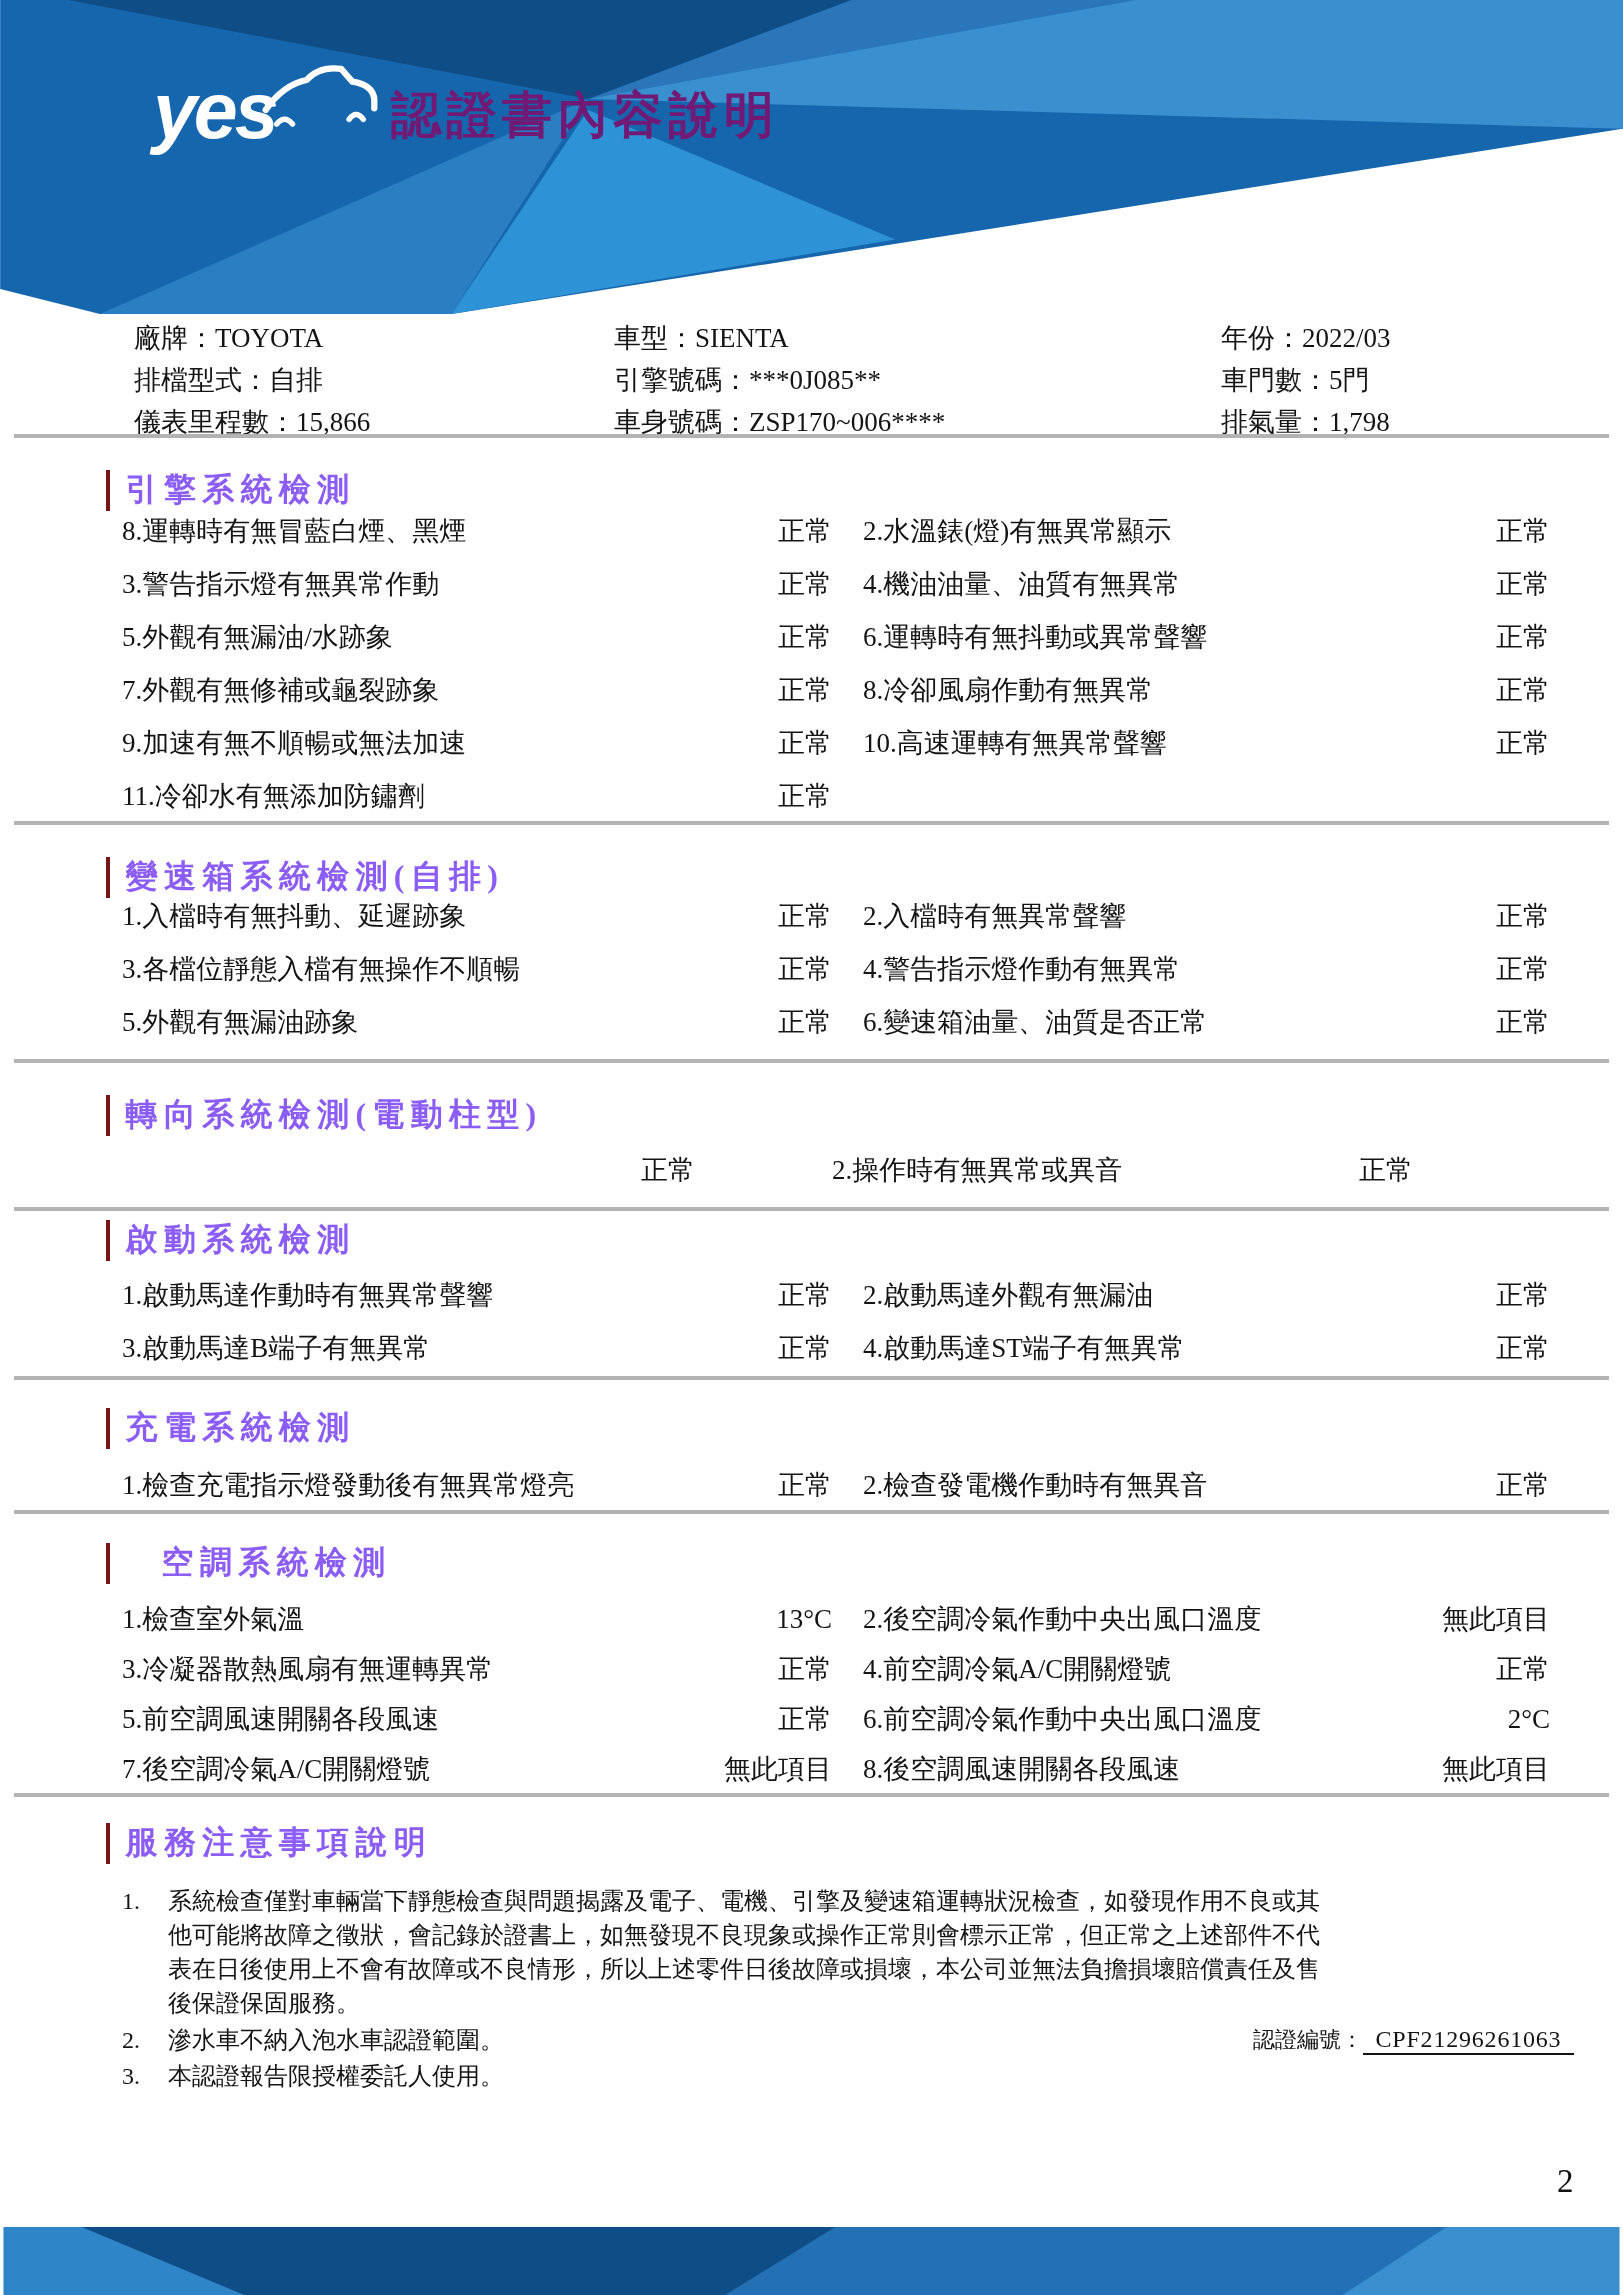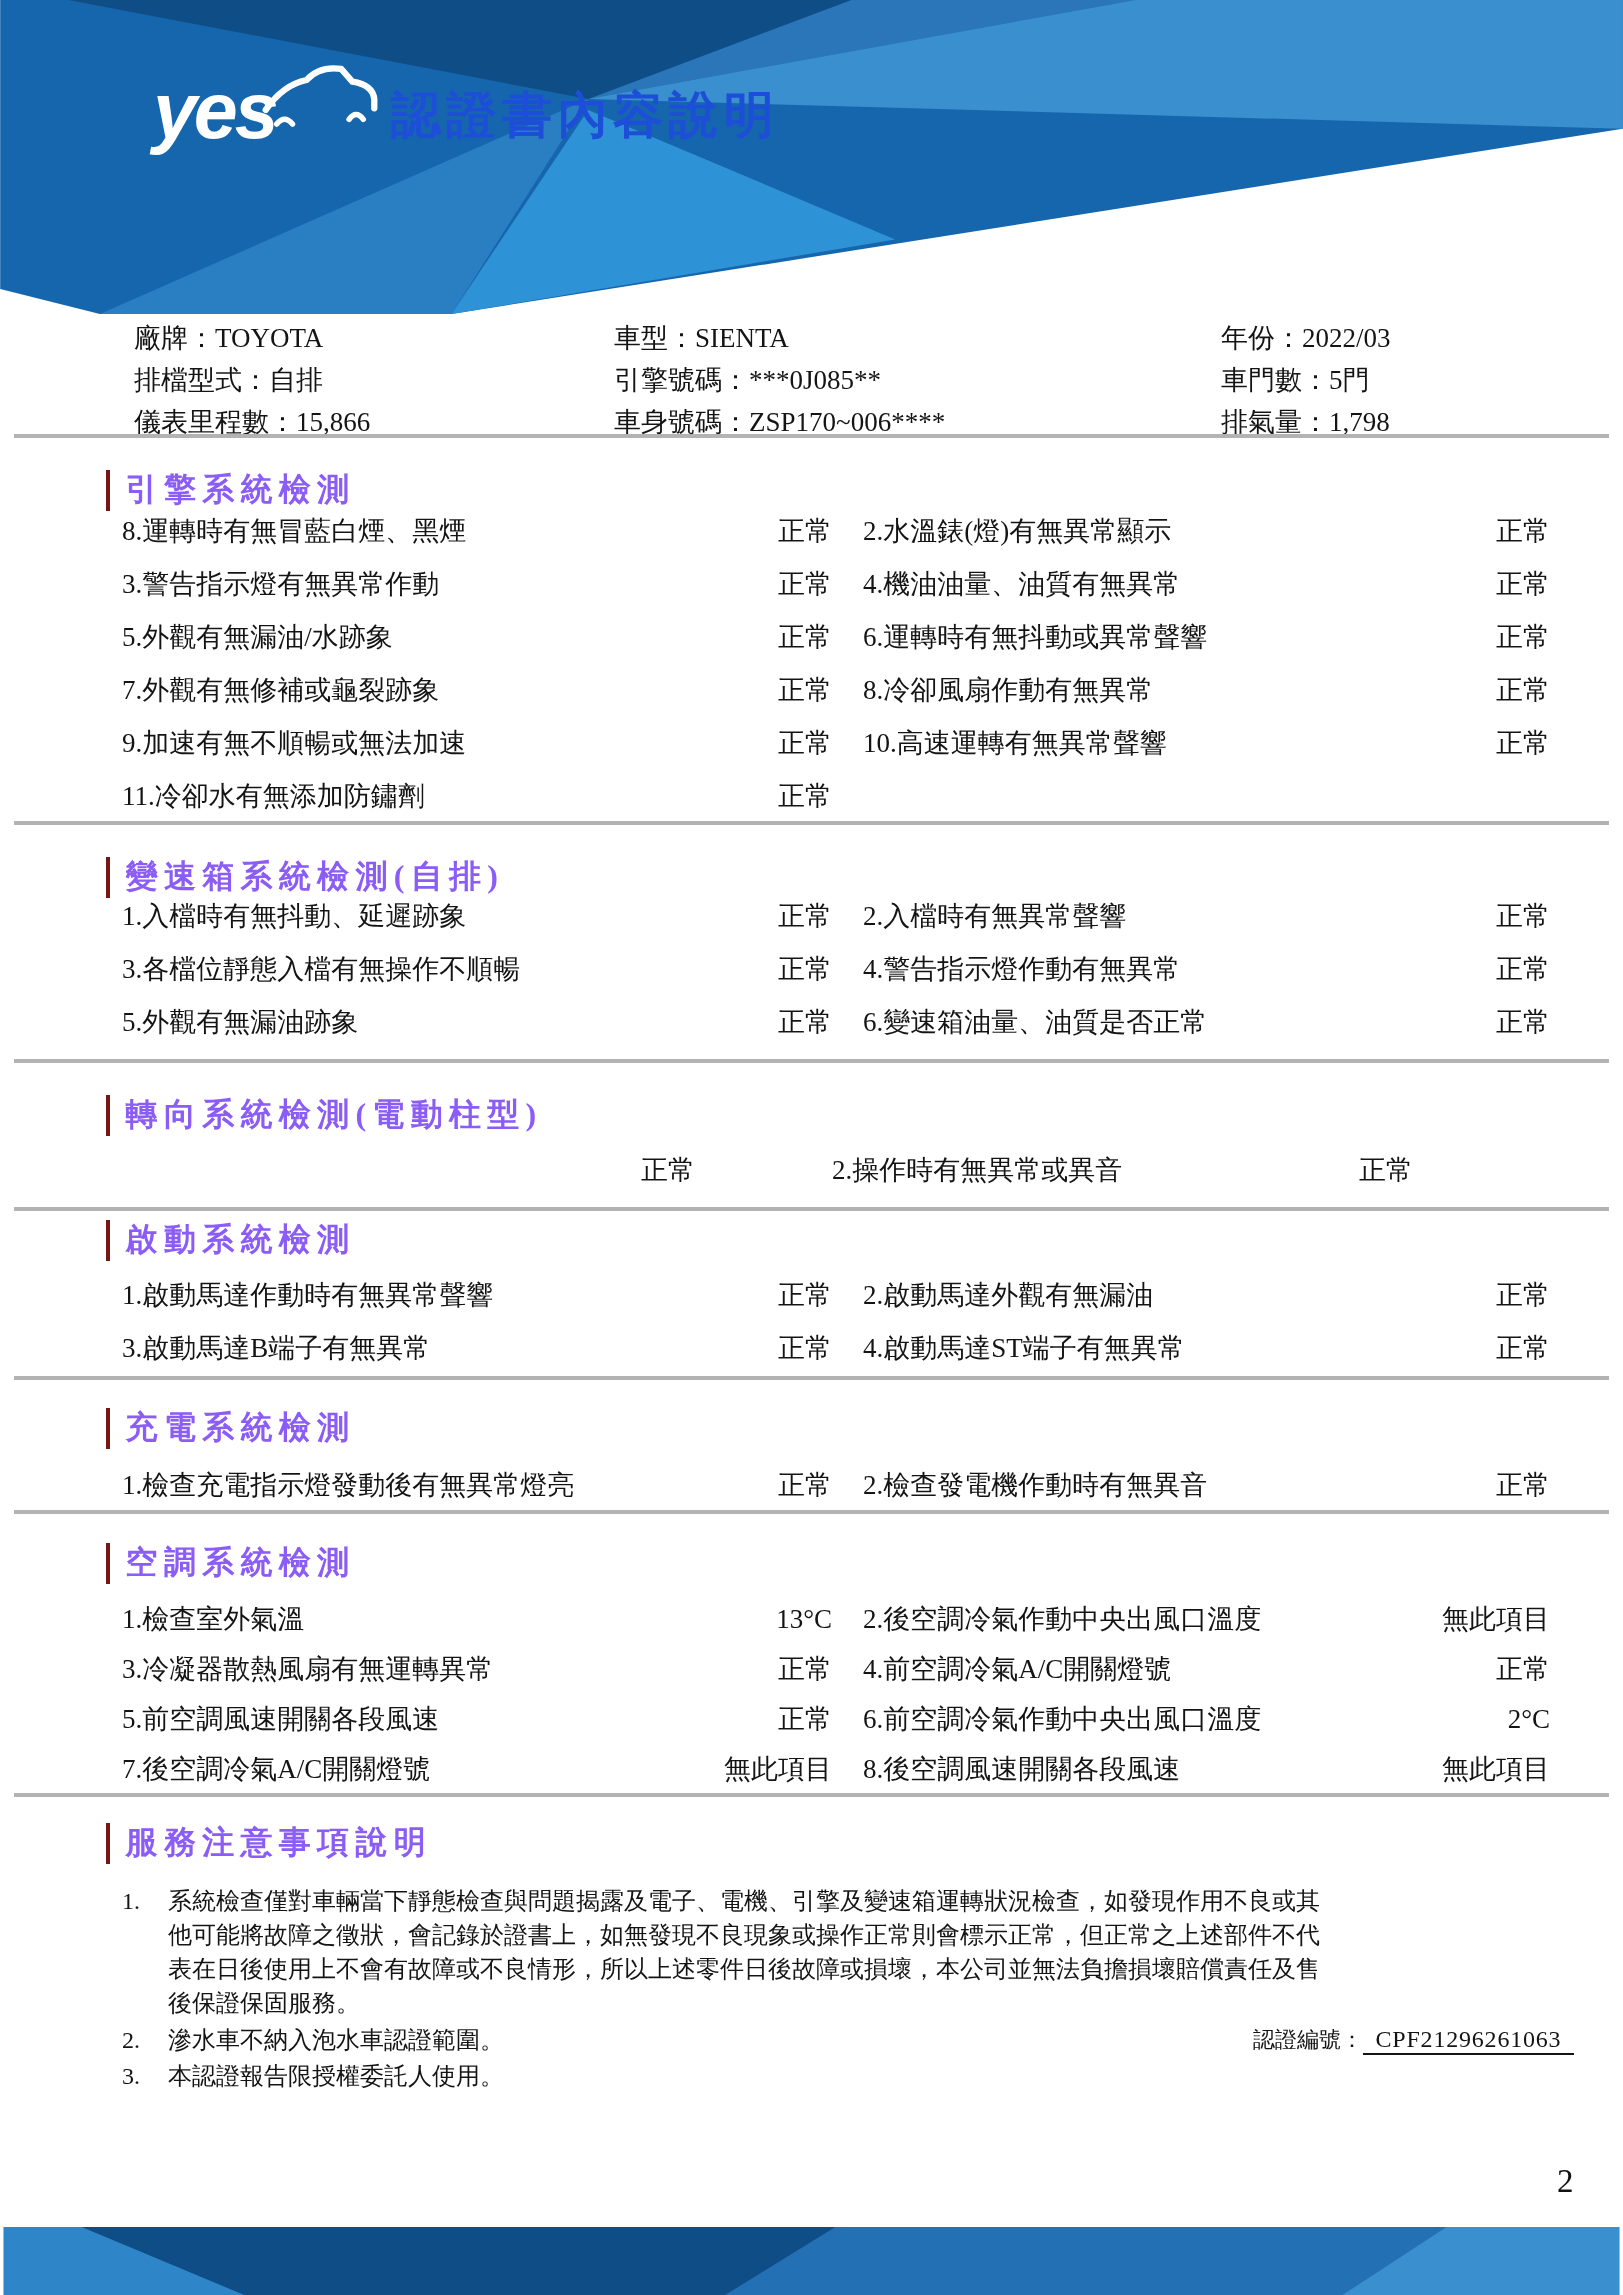--- a/index.html
+++ b/index.html
@@ -10,21 +10,21 @@
   
   .banner{position:absolute;top:0;left:0;width:1623px;height:314px;}
   .banner svg{display:block;}
   .logo{
     position:absolute;top:71px;left:153px;color:#fff;font-weight:bold;font-style:italic;
     font-size:79px;line-height:79px;font-family:"Liberation Sans","DejaVu Sans",sans-serif;
     letter-spacing:-3.1px;
   }
   .car-icon{position:absolute;top:61px;left:261px;}
   .banner-title{
-    position:absolute;top:88px;left:391px;color:#1d4ed8;font-weight:bold;font-size:50px;
+    position:absolute;top:88px;left:391px;color:#701a75;font-weight:bold;font-size:50px;
     line-height:55px;letter-spacing:5.5px;font-family:"Liberation Sans","DejaVu Sans",sans-serif;
   }
   
   .vehicle-info{position:absolute;top:317px;left:0;width:1623px;font-size:27px;}
   .vi-col{position:absolute;top:0;}
   .vi-col .vi-line{height:42px;line-height:42px;white-space:nowrap;}
   .vi-col1{left:134px;} .vi-col2{left:614px;} .vi-col3{left:1221px;}
   
   .rule{position:absolute;left:14px;width:1595px;height:3.9px;background:#b3b3b3;}
   
@@ -195,21 +195,21 @@
         <span class="heading-bar"></span>
         <span>充電系統檢測</span>
       </div>
       <div class="items-grid" style="top: 1458px; grid-auto-rows: 53px;">
         <div class="item-label">1.檢查充電指示燈發動後有無異常燈亮</div>
         <div class="item-result">正常</div>
         <div></div>
         <div class="item-label">2.檢查發電機作動時有無異音</div>
         <div class="item-result">正常</div>
       </div>
-      <div class="section-heading" style="top: 1542px;">
+      <div class="section-heading" style="top: 1542px; gap: 36px;">
         <span class="heading-bar"></span>
         <span>空調系統檢測</span>
       </div>
       <div class="items-grid" style="top: 1594px; grid-auto-rows: 50px;">
         <div class="item-label">1.檢查室外氣溫</div>
         <div class="item-result">13°C</div>
         <div></div>
         <div class="item-label">2.後空調冷氣作動中央出風口溫度</div>
         <div class="item-result">無此項目</div>
         <div class="item-label">3.冷凝器散熱風扇有無運轉異常</div>

